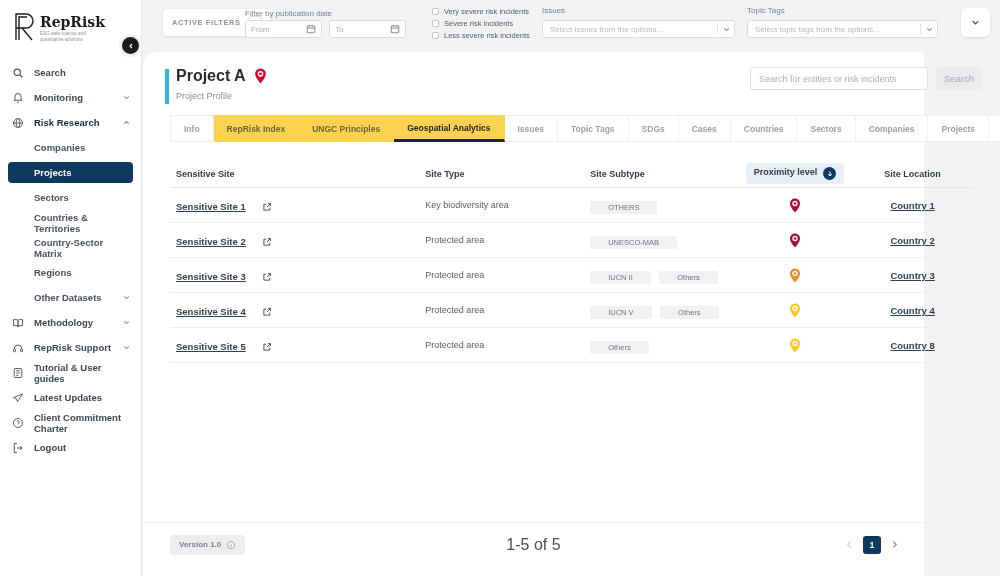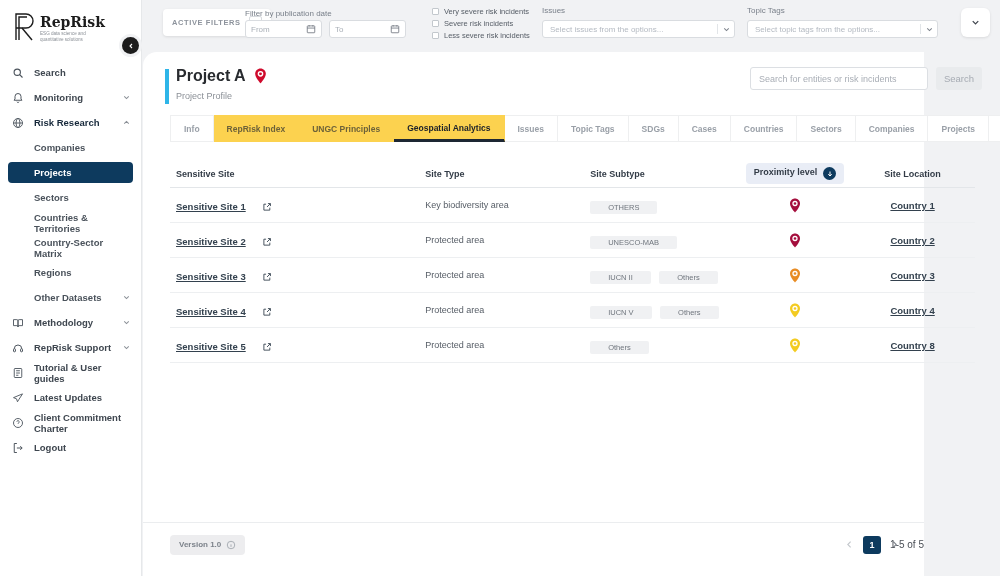--- a/index.html
+++ b/index.html
@@ -102,21 +102,21 @@
           padding:2px 18px; margin-right:4px; }
   .country-link { font-size:9.5px; font-weight:700; color:#33414e; text-decoration:underline; cursor:pointer; }
 
   
   .cfooter { position:absolute; left:0; right:0; bottom:14px; border-top:1px solid #ebedef; height:44px;
              display:flex; align-items:center; }
   .ver-chip { margin-left:27px; display:flex; align-items:center; gap:5px; background:#ededef; border-radius:4px;
               padding:5px 9px; }
   .ver-txt { font-size:8px; font-weight:700; color:#7c828a; }
   .info-ic { color:#9aa0a8; }
-  .range { position:absolute; left:0; right:0; text-align:right; font-size:10px; color:#4a4f56; }
+  .range { position:absolute; left:0; right:0; text-align:center; font-size:16px; color:#4a4f56; }
   .pager { margin-left:auto; margin-right:25px; display:flex; align-items:center; gap:9px; }
   .pg-chev { color:#c3c7cc; cursor:pointer; display:flex; }
   .pg-chev.next { color:#7d838b; }
   .pg-num { width:18px; height:18px; background:#0d3a5e; color:#fff; border-radius:3px; font-size:9px;
             font-weight:700; display:flex; align-items:center; justify-content:center; cursor:pointer; }
 </style>
 </head>
 <body>
 
 <div class="sidebar">

